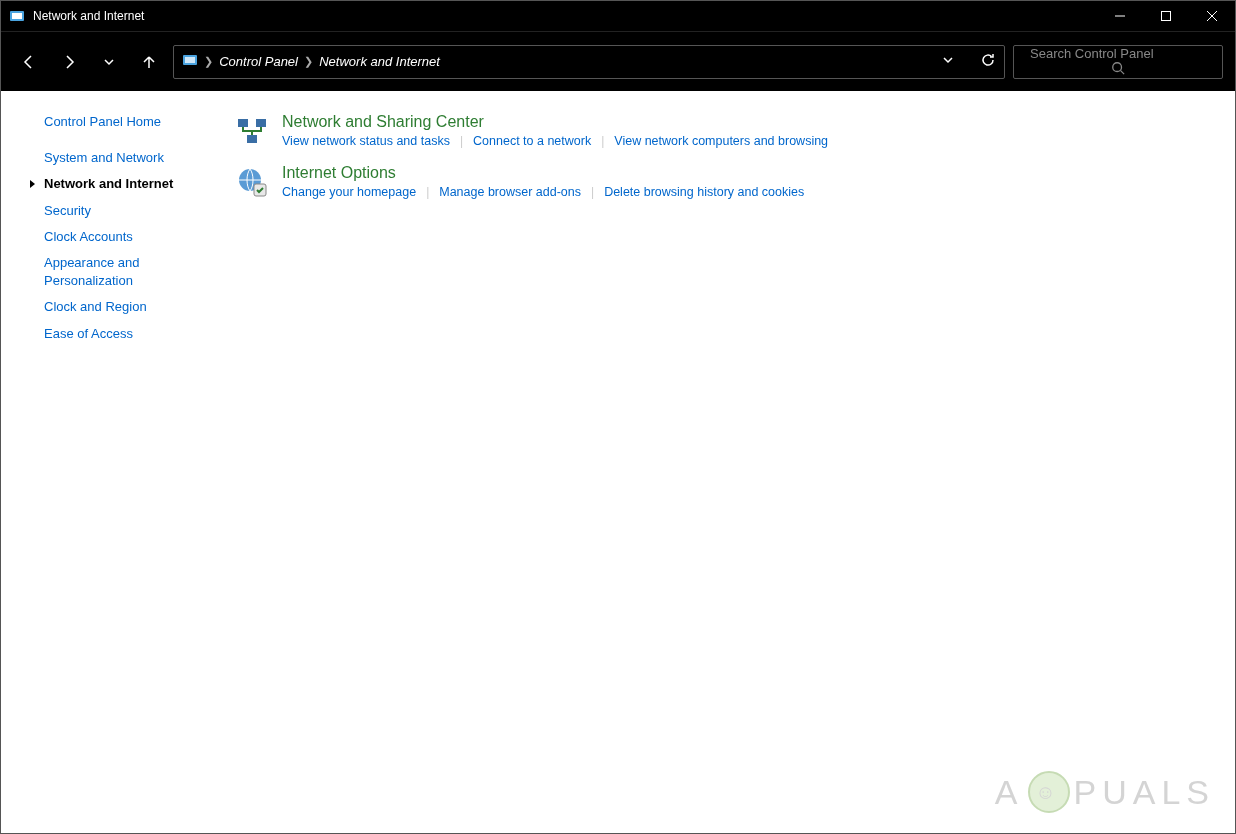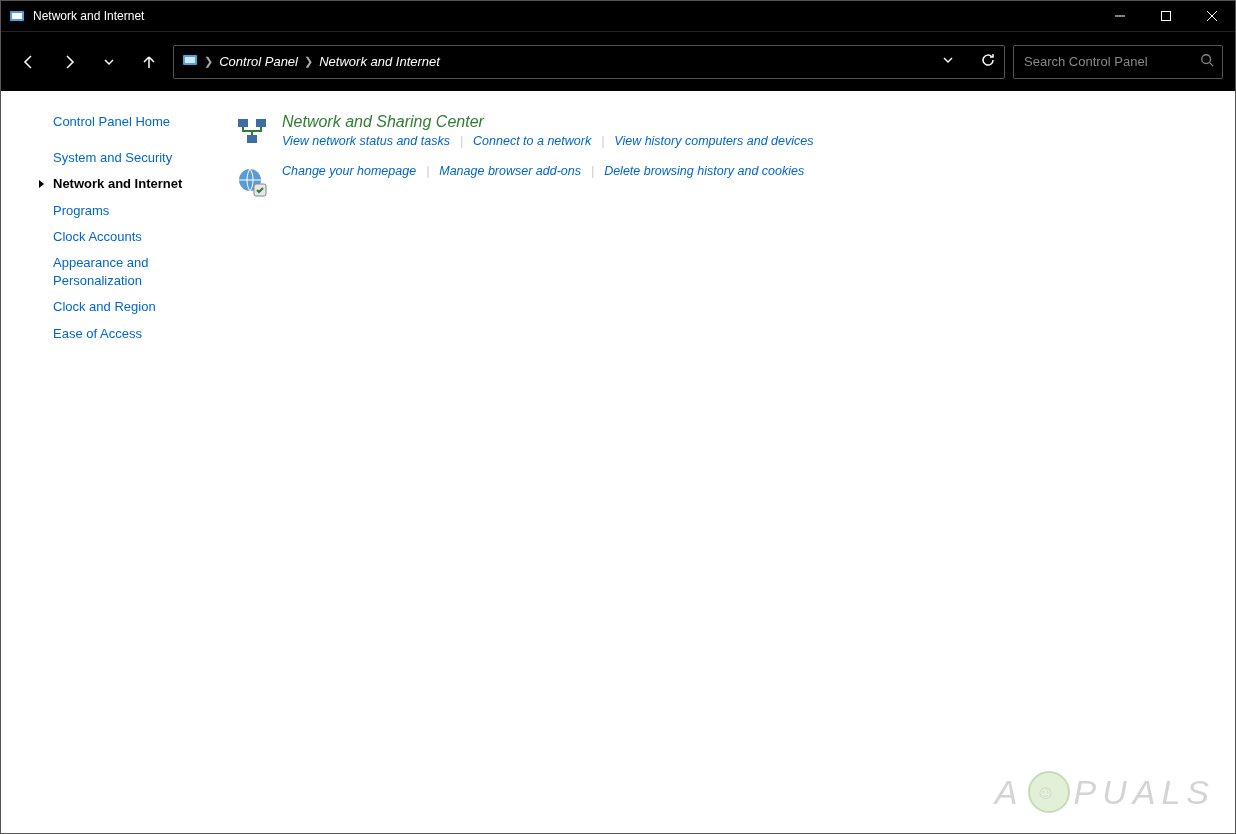--- a/index.html
+++ b/index.html
@@ -10,29 +10,29 @@
   .win-controls { display: flex; height: 100%; }
   .win-btn { width: 46px; height: 100%; display:flex; align-items:center; justify-content:center; color:#fff; }
   .win-btn svg { stroke: #fff; }
   .toolbar { background: #000; height: 60px; display:flex; align-items:center; padding: 0 12px; gap:8px; border-top:1px solid #222; }
   .nav-btn { width:32px; height:32px; display:flex; align-items:center; justify-content:center; border-radius:4px; }
   .nav-btn svg { stroke:#fff; fill:none; }
   .addr { flex:1; background:#000; border:1px solid #555; height:34px; display:flex; align-items:center; padding:0 8px; gap:6px; color:#fff; font-size:13px; border-radius:2px; }
   .addr .crumb { color:#ffffff;font-style:italic; }
   .addr .sep { color:#aaa; font-size:11px; }
   .addr-flex { flex:1; }
-  .searchbox { width:210px; background:#000; border:1px solid #555; height:34px; display:flex; align-items:center; padding:0 10px; color:#888; font-size:13px; border-radius:2px; }
+  .searchbox { width:210px; background:#000; border:1px solid #555; height:34px; display:flex; align-items:center; padding:0 10px; color:#888; font-size:13px; border-radius:2px;flex-direction:column; }
   .searchbox input { background:transparent; border:none; outline:none; color:#fff; flex:1; font-size:13px; }
   .searchbox input::placeholder { color:#888; }
   .content { display:flex; height: calc(100% - 90px); background:#fff; }
-  .sidebar { width:205px; padding: 18px 0 0 12px; }
+  .sidebar { width:205px; padding: 18px 0 0 3px; }
   .sidebar a { display:block; color:#0066cc; font-size:13px; padding:4px 0 4px 40px; text-decoration:none; line-height:1.4; }
   .sidebar a.active { color:#000; font-weight:600; position:relative; }
   .sidebar a.active::before { content:""; position:absolute; left:26px; top:50%; transform:translateY(-50%); width:0; height:0; border-top:4px solid transparent; border-bottom:4px solid transparent; border-left:5px solid #000; }
-  .main { flex:1; padding: 22px 22px 0 30px; position:relative;font-style:italic; }
+  .main { flex:1; padding: 22px 22px 0 30px; position:relative; }
   .cat { display:flex; gap:14px; margin-bottom:16px; }
   .cat-icon { width:32px; height:32px; flex-shrink:0; margin-top:2px; }
   .cat-body { }
   .cat-title { color:#2e7d32; font-size:16px; font-weight:400; margin-bottom:3px; display:block; }
   .links { display:flex; flex-wrap:wrap; align-items:flex-start; }
   .links a { color:#0066cc; font-size:12.5px; text-decoration:none; }
   .links .divider { color:#ccc; margin:0 10px; font-size:12px; }
   .watermark { position:absolute; right:20px; bottom:20px; font-size:34px; color:#aaa; font-weight:300; letter-spacing:6px; opacity:.5; display:flex; align-items:center; gap:4px; }
   .watermark .face { width:42px; height:42px; border-radius:50%; background:#c9e2b3; border:2px solid #8fb96b; display:inline-flex; align-items:center; justify-content:center; font-size:20px; }
 </style>
@@ -113,23 +113,23 @@
           <circle cx="7" cy="7" r="5"></circle>
           <line x1="11" y1="11" x2="15" y2="15"></line>
         </svg></span>
   </div>
 </div>
 
 <div class="content">
   <div class="sidebar">
     <a>Control Panel Home</a>
     <div style="height:10px"></div>
-    <a>System and Security</a>
+    <a>System and Network</a>
     <a class="active">Network and Internet</a>
-    <a>Programs</a>
+    <a>Security</a>
     <a>Clock Accounts</a>
     <a>Appearance and Personalization</a>
     <a>Clock and Region</a>
     <a>Ease of Access</a>
   </div>
 
   <div class="main">
 
     <div class="cat">
       <div class="cat-icon">
@@ -140,35 +140,36 @@
             <path d="M7 12v4h18v-4M16 16v4" stroke="#2e7d32" stroke-width="2" fill="none"></path>
           </svg>
       </div>
       <div class="cat-body">
         <a class="cat-title">Network and Sharing Center</a>
         <div class="links">
           <a>View network status and tasks</a>
           <span class="divider">|</span>
           <a>Connect to a network</a>
           <span class="divider">|</span>
-          <a>View history computers and devices</a>
+          <a>View network computers and browsing</a>
         </div>
       </div>
     </div>
 
     <div class="cat">
       <div class="cat-icon">
         <svg viewBox="0 0 32 32">
             <circle cx="14" cy="14" r="11" fill="#5a9bd5"></circle>
             <path d="M3 14h22M14 3c4 5 4 17 0 22M14 3c-4 5-4 17 0 22" stroke="#fff" stroke-width="1" fill="none"></path>
             <rect x="18" y="18" width="12" height="12" rx="2" fill="#e8e8e8" stroke="#888"></rect>
             <path d="M21 24l2 2 4-4" stroke="#2e7d32" stroke-width="2" fill="none"></path>
           </svg>
       </div>
       <div class="cat-body">
+        <a class="cat-title">Internet Options</a>
         <div class="links">
           <a>Change your homepage</a>
           <span class="divider">|</span>
           <a>Manage browser add-ons</a>
           <span class="divider">|</span>
           <a>Delete browsing history and cookies</a>
         </div>
       </div>
     </div>
 

